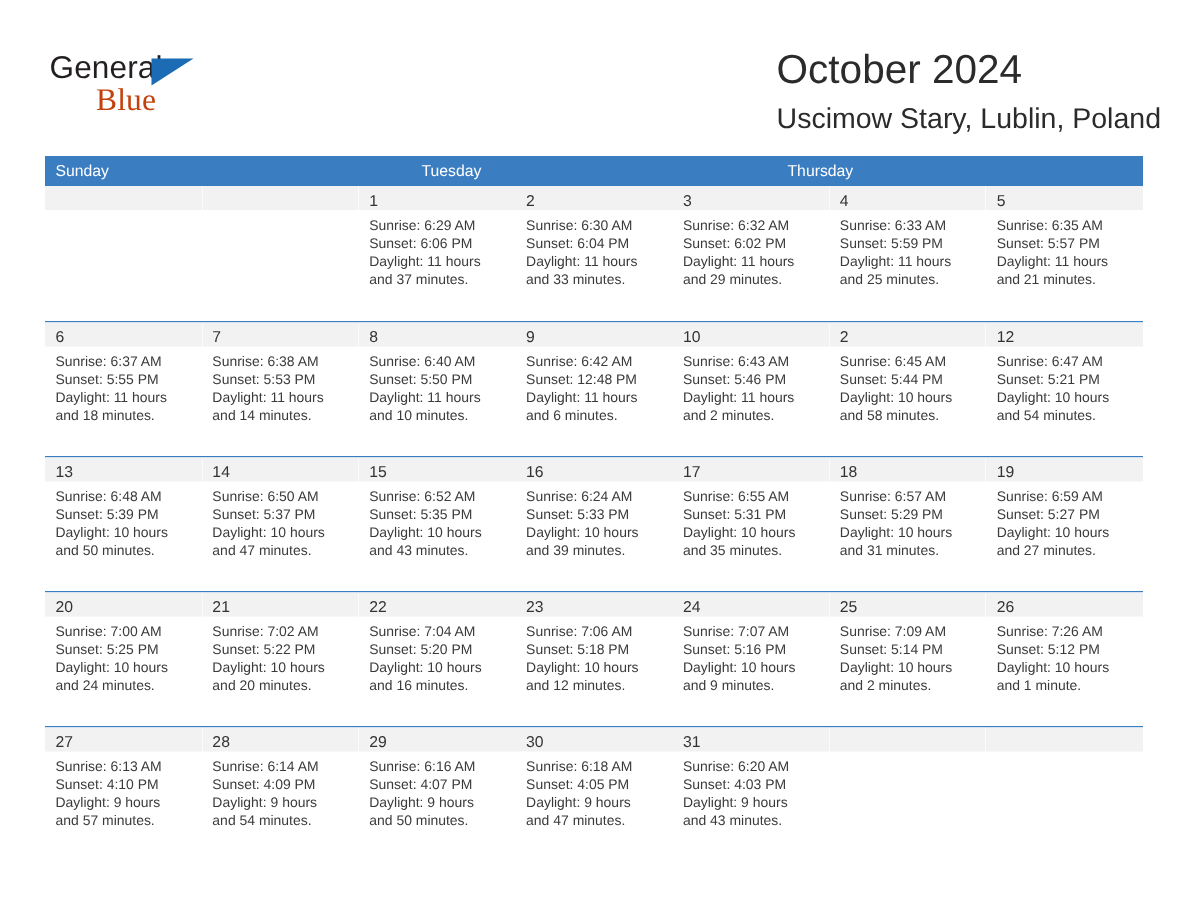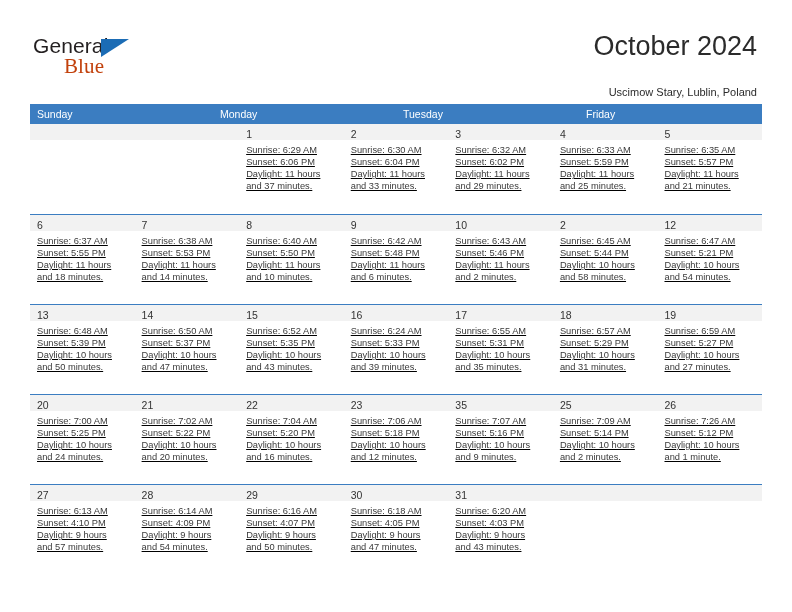--- a/index.html
+++ b/index.html
@@ -58,36 +58,36 @@
     position: absolute;
     left: 31px;
     top: 20px;
     font-size: 21px;
     letter-spacing: 0.1px;
     color: #c2410c;
     font-family: Liberation Serif, serif;
   }
   .title-block {
     position: absolute;
-    right: 35px;
+    right: 18px;
     top: 30px;
-    text-align: right;
+    text-align: left;
   }
   .page-title {
     font-size: 27px;
     color: #2b2b2b;
     line-height: 32px;
     font-weight: normal;
     margin: 0;
   }
   .page-subtitle {
-    font-size: 11px;
+    font-size: 19px;
     color: #2b2b2b;
     line-height: 20px;
-    margin: 20px 0 0 0;
+    margin: 8px 0 0 0;
     font-weight: normal;
   }
 
   
   .calendar {
     position: absolute;
     left: 30px;
     top: 104px;
     width: 732px;
   }
@@ -137,21 +137,20 @@
   }
   .day-num {
     font-size: 10.5px;
     line-height: 16px;
     color: #333333;
     display: inline-block;
   }
   .day-info {
     padding: 4px 6px 0 7px;
     box-sizing: border-box;
-    text-decoration: underline;
   }
   .day-line {
     font-size: 9.3px;
     line-height: 12.1px;
     color: #3a3a3a;
     white-space: nowrap;
   }
 </style>
 </head>
 <body>
@@ -170,23 +169,22 @@
       <h1 class="page-title">October 2024</h1>
       <h2 class="page-subtitle">Uscimow Stary, Lublin, Poland</h2>
     </div>
 
   </div>
 
   <div class="calendar">
 
     <div class="weekday-row">
       <div class="weekday">Sunday</div>
-      <div class="weekday">Monday</div>
       <div class="weekday">Tuesday</div>
-      <div class="weekday">Friday</div>
+      <div class="weekday">Thursday</div>
     </div>
 
     <div id="weeks-container">
         <div class="week first">
           <div class="day-cell empty">
             <div class="day-num-band"><span class="day-num"></span></div>
           </div>
           <div class="day-cell empty">
             <div class="day-num-band"><span class="day-num"></span></div>
           </div>
@@ -261,21 +259,21 @@
               <div class="day-line">Sunrise: 6:40 AM</div>
               <div class="day-line">Sunset: 5:50 PM</div>
               <div class="day-line">Daylight: 11 hours</div>
               <div class="day-line">and 10 minutes.</div>
             </div>
           </div>
           <div class="day-cell">
             <div class="day-num-band"><span class="day-num">9</span></div>
             <div class="day-info">
               <div class="day-line">Sunrise: 6:42 AM</div>
-              <div class="day-line">Sunset: 5:48 PM</div>
+              <div class="day-line">Sunset: 12:48 PM</div>
               <div class="day-line">Daylight: 11 hours</div>
               <div class="day-line">and 6 minutes.</div>
             </div>
           </div>
           <div class="day-cell">
             <div class="day-num-band"><span class="day-num">10</span></div>
             <div class="day-info">
               <div class="day-line">Sunrise: 6:43 AM</div>
               <div class="day-line">Sunset: 5:46 PM</div>
               <div class="day-line">Daylight: 11 hours</div>
@@ -397,21 +395,21 @@
           <div class="day-cell">
             <div class="day-num-band"><span class="day-num">23</span></div>
             <div class="day-info">
               <div class="day-line">Sunrise: 7:06 AM</div>
               <div class="day-line">Sunset: 5:18 PM</div>
               <div class="day-line">Daylight: 10 hours</div>
               <div class="day-line">and 12 minutes.</div>
             </div>
           </div>
           <div class="day-cell">
-            <div class="day-num-band"><span class="day-num">35</span></div>
+            <div class="day-num-band"><span class="day-num">24</span></div>
             <div class="day-info">
               <div class="day-line">Sunrise: 7:07 AM</div>
               <div class="day-line">Sunset: 5:16 PM</div>
               <div class="day-line">Daylight: 10 hours</div>
               <div class="day-line">and 9 minutes.</div>
             </div>
           </div>
           <div class="day-cell">
             <div class="day-num-band"><span class="day-num">25</span></div>
             <div class="day-info">

